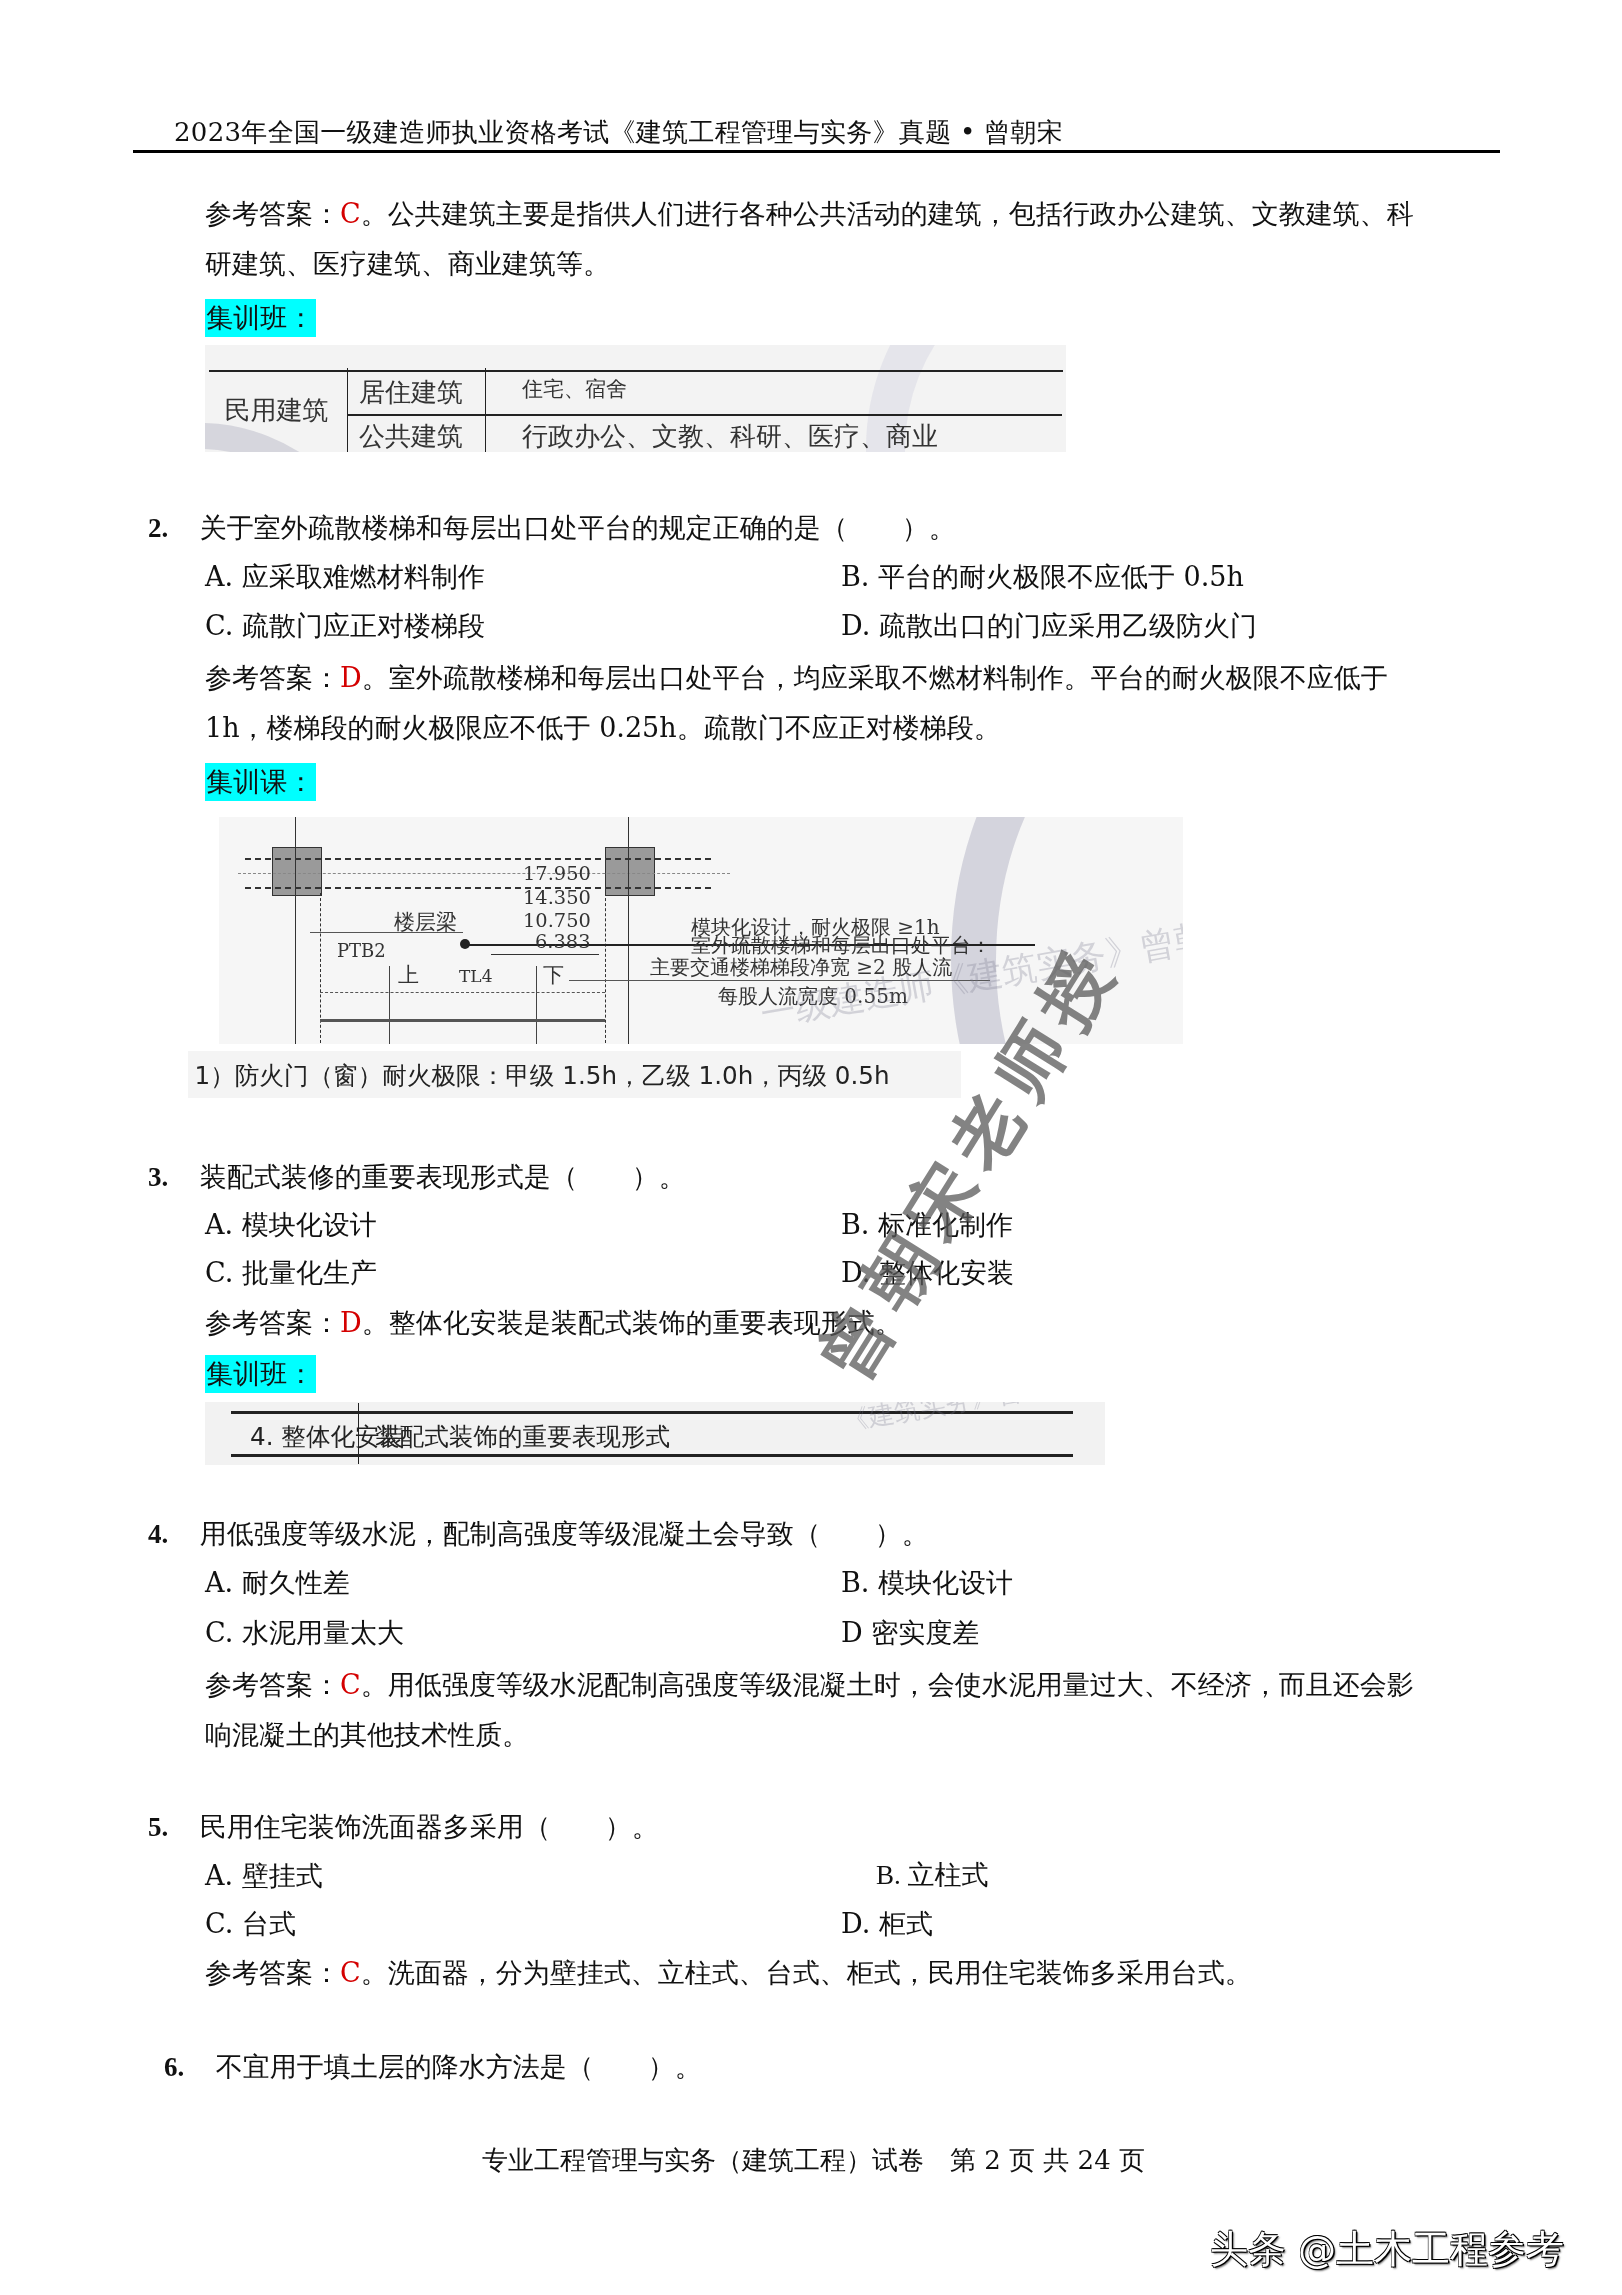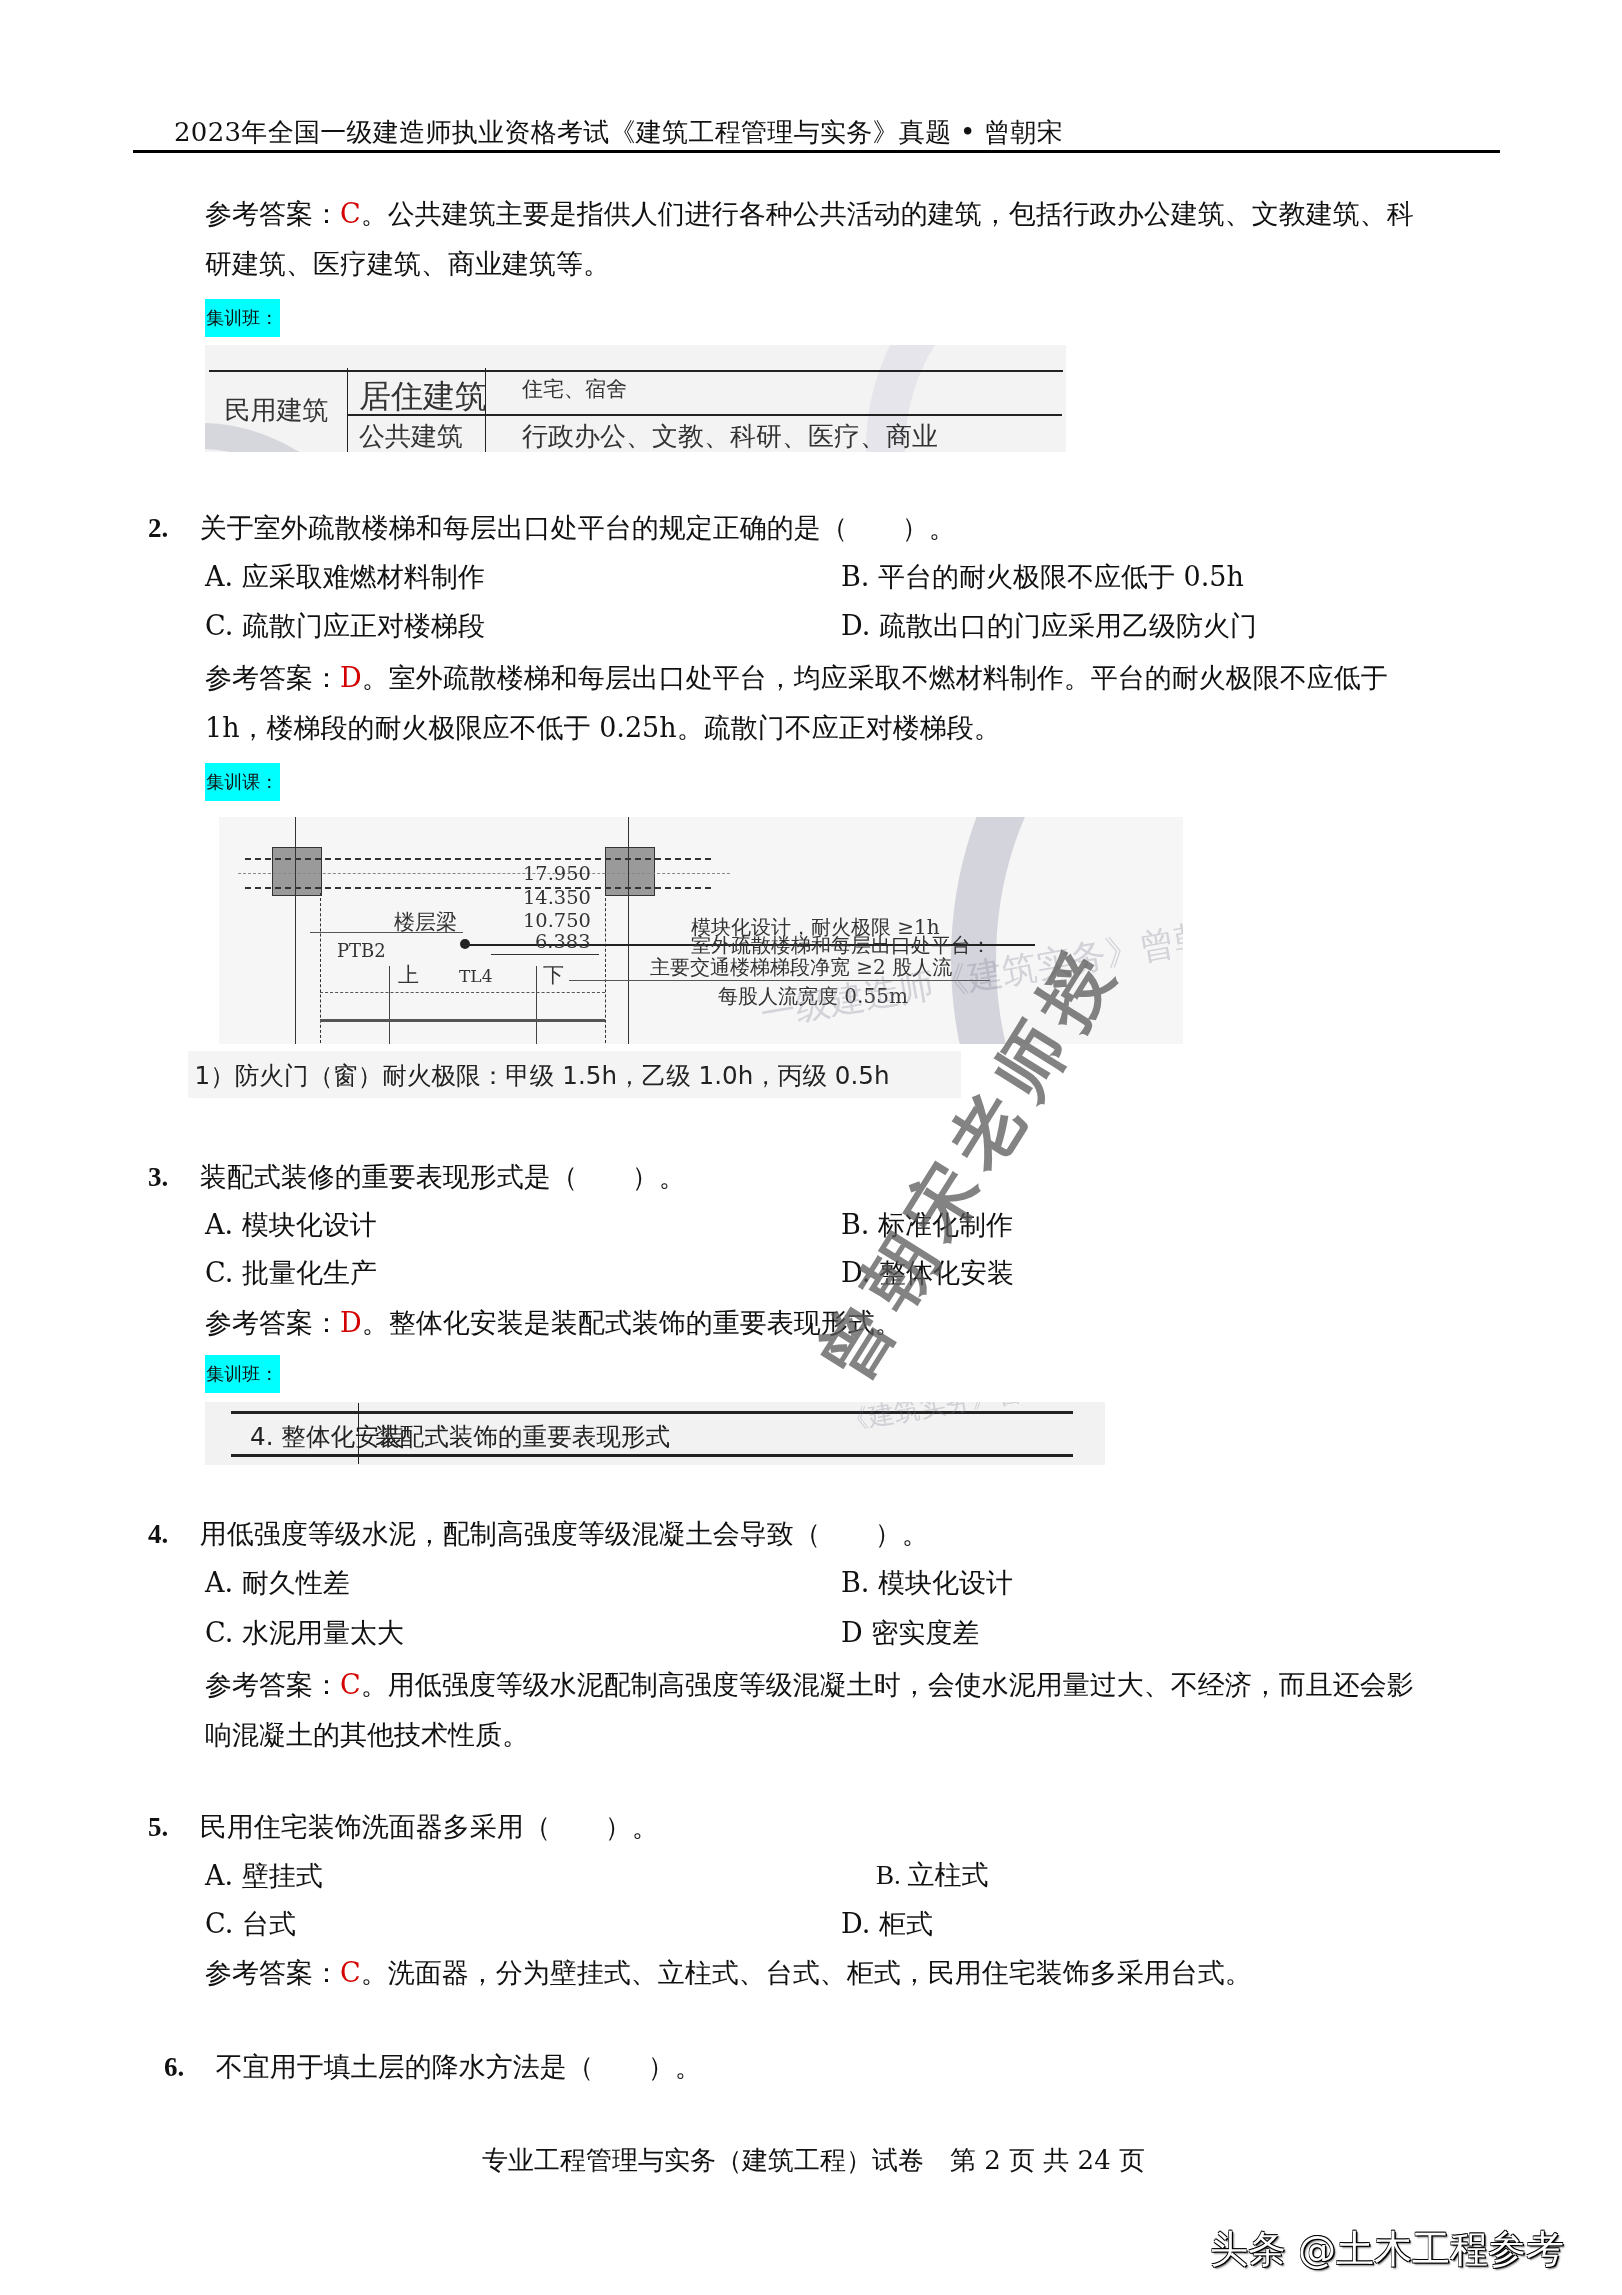--- a/index.html
+++ b/index.html
@@ -4,21 +4,21 @@
 <style>
   html, body { margin:0; padding:0; background:#ffffff; }
   body { width:1623px; height:2295px; position:relative; overflow:hidden;
          font-family:"DejaVu Serif","Liberation Serif",serif; color:#111; }
   .abs { position:absolute; }
   .hdr-title { left:174px; top:115px; font-size:26px; letter-spacing:0.3px; }
   .hdr-rule { left:133px; top:150px; width:1367px; height:3.2px; background:#000; }
   .txt { font-size:27px; line-height:31px; white-space:nowrap; }
   .ans-letter { color:#d40000; }
   .qnum { font-weight:bold; font-family:"Liberation Serif",serif; font-size:27px; }
-  .label-cyan { background:#00ffff; padding:0 1.3px; font-size:18px; line-height:38px; }
+  .label-cyan { background:#00ffff; padding:0 1.3px; font-size:27px; line-height:38px; }
   .figbox { background:#f3f3f3; overflow:hidden; }
   .tbl-line { position:absolute; background:#222; }
   .fig-text { position:absolute; white-space:nowrap; font-family:"DejaVu Sans","Liberation Sans",sans-serif; color:#333; }
   .wm-fig { position:absolute; white-space:nowrap; color:rgba(120,120,140,0.28); font-family:"DejaVu Serif",serif; }
   .swoosh { position:absolute; border-radius:50%; border:26px solid rgba(170,170,190,0.35); }
   .diag-wm { position:absolute; font-family:"DejaVu Serif",serif; font-weight:bold;
              font-size:71px; color:rgba(90,90,90,0.75); transform:rotate(-58deg);
              transform-origin:left top; white-space:nowrap; letter-spacing:11.7px; }
   .footer { left:482px; top:2143px; font-size:26px; white-space:nowrap; }
   .toutiao { left:1210px; top:2224px; font-family:"DejaVu Sans",sans-serif; font-size:38px;
@@ -38,21 +38,21 @@
 
 <div class="abs figbox" style="left:205px;top:345px;width:861px;height:107px;">
   <div class="swoosh" style="left:-194px;top:78px;width:324px;height:324px;border-color:rgba(160,160,180,0.35);"></div>
   <div class="swoosh" style="left:661px;top:-130px;width:389px;height:389px;border-width:39px;border-color:rgba(220,220,230,0.6);"></div>
   <div class="tbl-line" style="left:3.9px;top:24.6px;width:854px;height:2.6px;"></div>
   <div class="tbl-line" style="left:142px;top:69px;width:715px;height:1.9px;"></div>
 
   <div class="tbl-line" style="left:142px;top:23px;width:1.3px;height:91px;"></div>
   <div class="tbl-line" style="left:280px;top:23px;width:1.3px;height:91px;"></div>
   <div class="fig-text" style="left:19.4px;top:48px;font-size:26px;">民用建筑</div>
-  <div class="fig-text" style="left:154px;top:30px;font-size:32px;">居住建筑</div>
+  <div class="fig-text" style="left:154px;top:30px;font-size:26px;">居住建筑</div>
   <div class="fig-text" style="left:317px;top:30px;font-size:21px;">住宅、宿舍</div>
   <div class="fig-text" style="left:154px;top:74px;font-size:26px;">公共建筑</div>
   <div class="fig-text" style="left:317px;top:74px;font-size:26px;">行政办公、文教、科研、医疗、商业</div>
 </div>
 
 <div class="abs txt" style="left:148px;top:512px;">
   <span class="qnum">2.</span>
   <span style="margin-left:23px;">关于室外疏散楼梯和每层出口处平台的规定正确的是（　　）。</span>
 </div>
 <div class="abs txt" style="left:205px;top:561px;"><span>A.</span> <span>应采取难燃材料制作</span></div>

